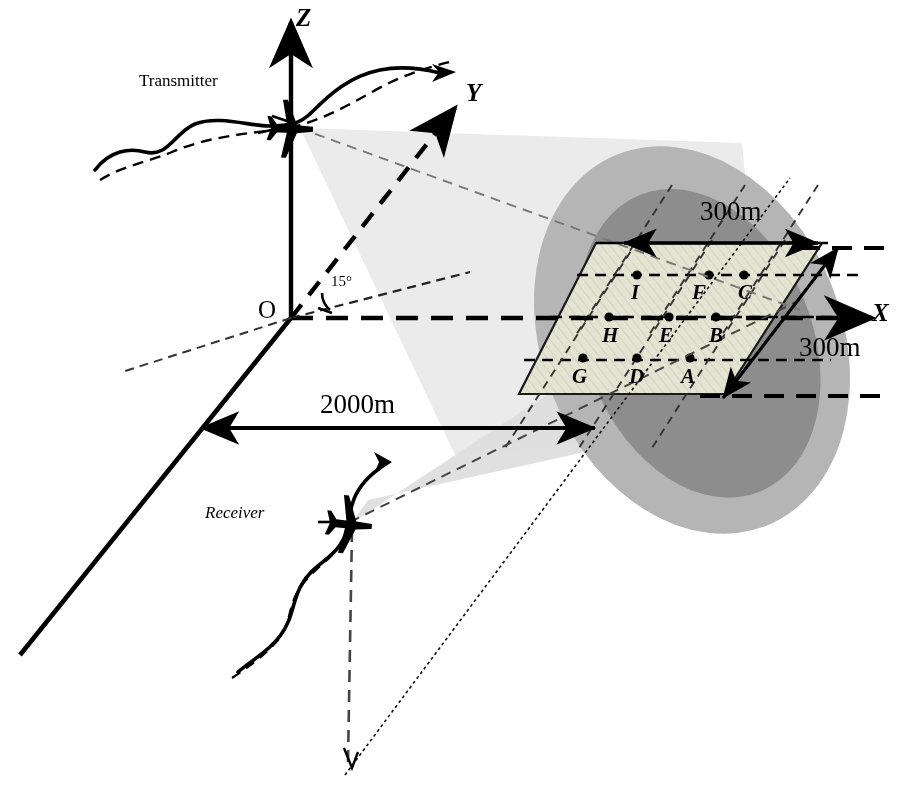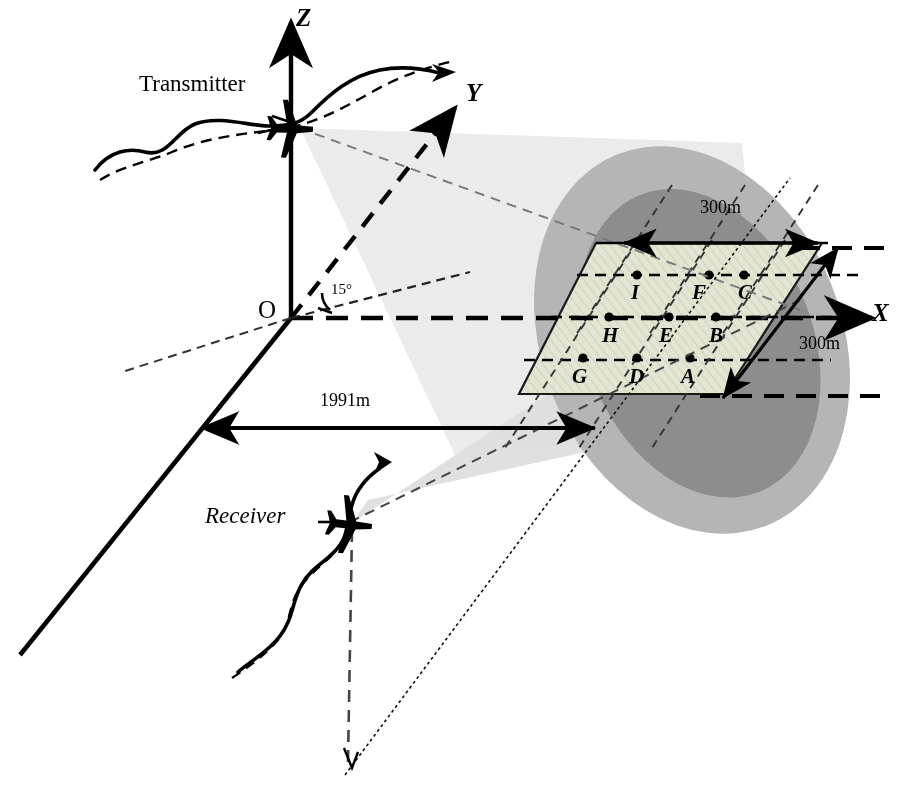--- a/index.html
+++ b/index.html
@@ -33,28 +33,28 @@
     white-space: nowrap;
     line-height: 1;
     user-select: none;
   }
   .node-label {
     font-family: "Liberation Serif", "DejaVu Serif", serif;
     font-style: italic;
     font-weight: 700;
     font-size: 21px;
   }
-  .dim-label { font-size: 18px; }
+  .dim-label { font-size: 27px; }
   .axis-label {
     font-family: "Liberation Serif", "DejaVu Serif", serif;
     font-style: italic;
     font-weight: 700;
     font-size: 25px;
   }
-  .ent-label { font-size: 23px; }
+  .ent-label { font-size: 17px; }
   .angle-label { font-size: 15px; }
   .origin-label { font-size: 25px; }
 </style>
 </head>
 <body>
 
 <div id="scene">
 
   <svg class="layer" viewBox="0 0 900 800">
     <defs>
@@ -216,23 +216,23 @@
   <div class="lbl ent-label" style="left:205px; top:504px;font-style:italic;">Receiver</div>
 
   <div class="lbl origin-label" style="left:258px; top:297px;">O</div>
 
   <div class="lbl axis-label" style="left:296px; top:5px;">Z</div>
 
   <div class="lbl axis-label" style="left:466px; top:80px;">Y</div>
 
   <div class="lbl axis-label" style="left:872px; top:300px;">X</div>
 
-  <div class="lbl angle-label" style="left:331px; top:282px;">15°</div>
-
-  <div class="lbl dim-label" style="left:320px; top:391px;">1991m</div>
+  <div class="lbl angle-label" style="left:331px; top:274px;">15°</div>
+
+  <div class="lbl dim-label" style="left:320px; top:391px;">2000m</div>
 
   <div class="lbl dim-label" style="left:700px; top:198px;">300m</div>
 
   <div class="lbl dim-label" style="left:799px; top:334px;">300m</div>
 
   <div class="lbl node-label" style="left:631px; top:282px;">I</div>
   <div class="lbl node-label" style="left:692px; top:282px;">F</div>
   <div class="lbl node-label" style="left:738px; top:282px;">C</div>
 
   <div class="lbl node-label" style="left:602px; top:325px;">H</div>

